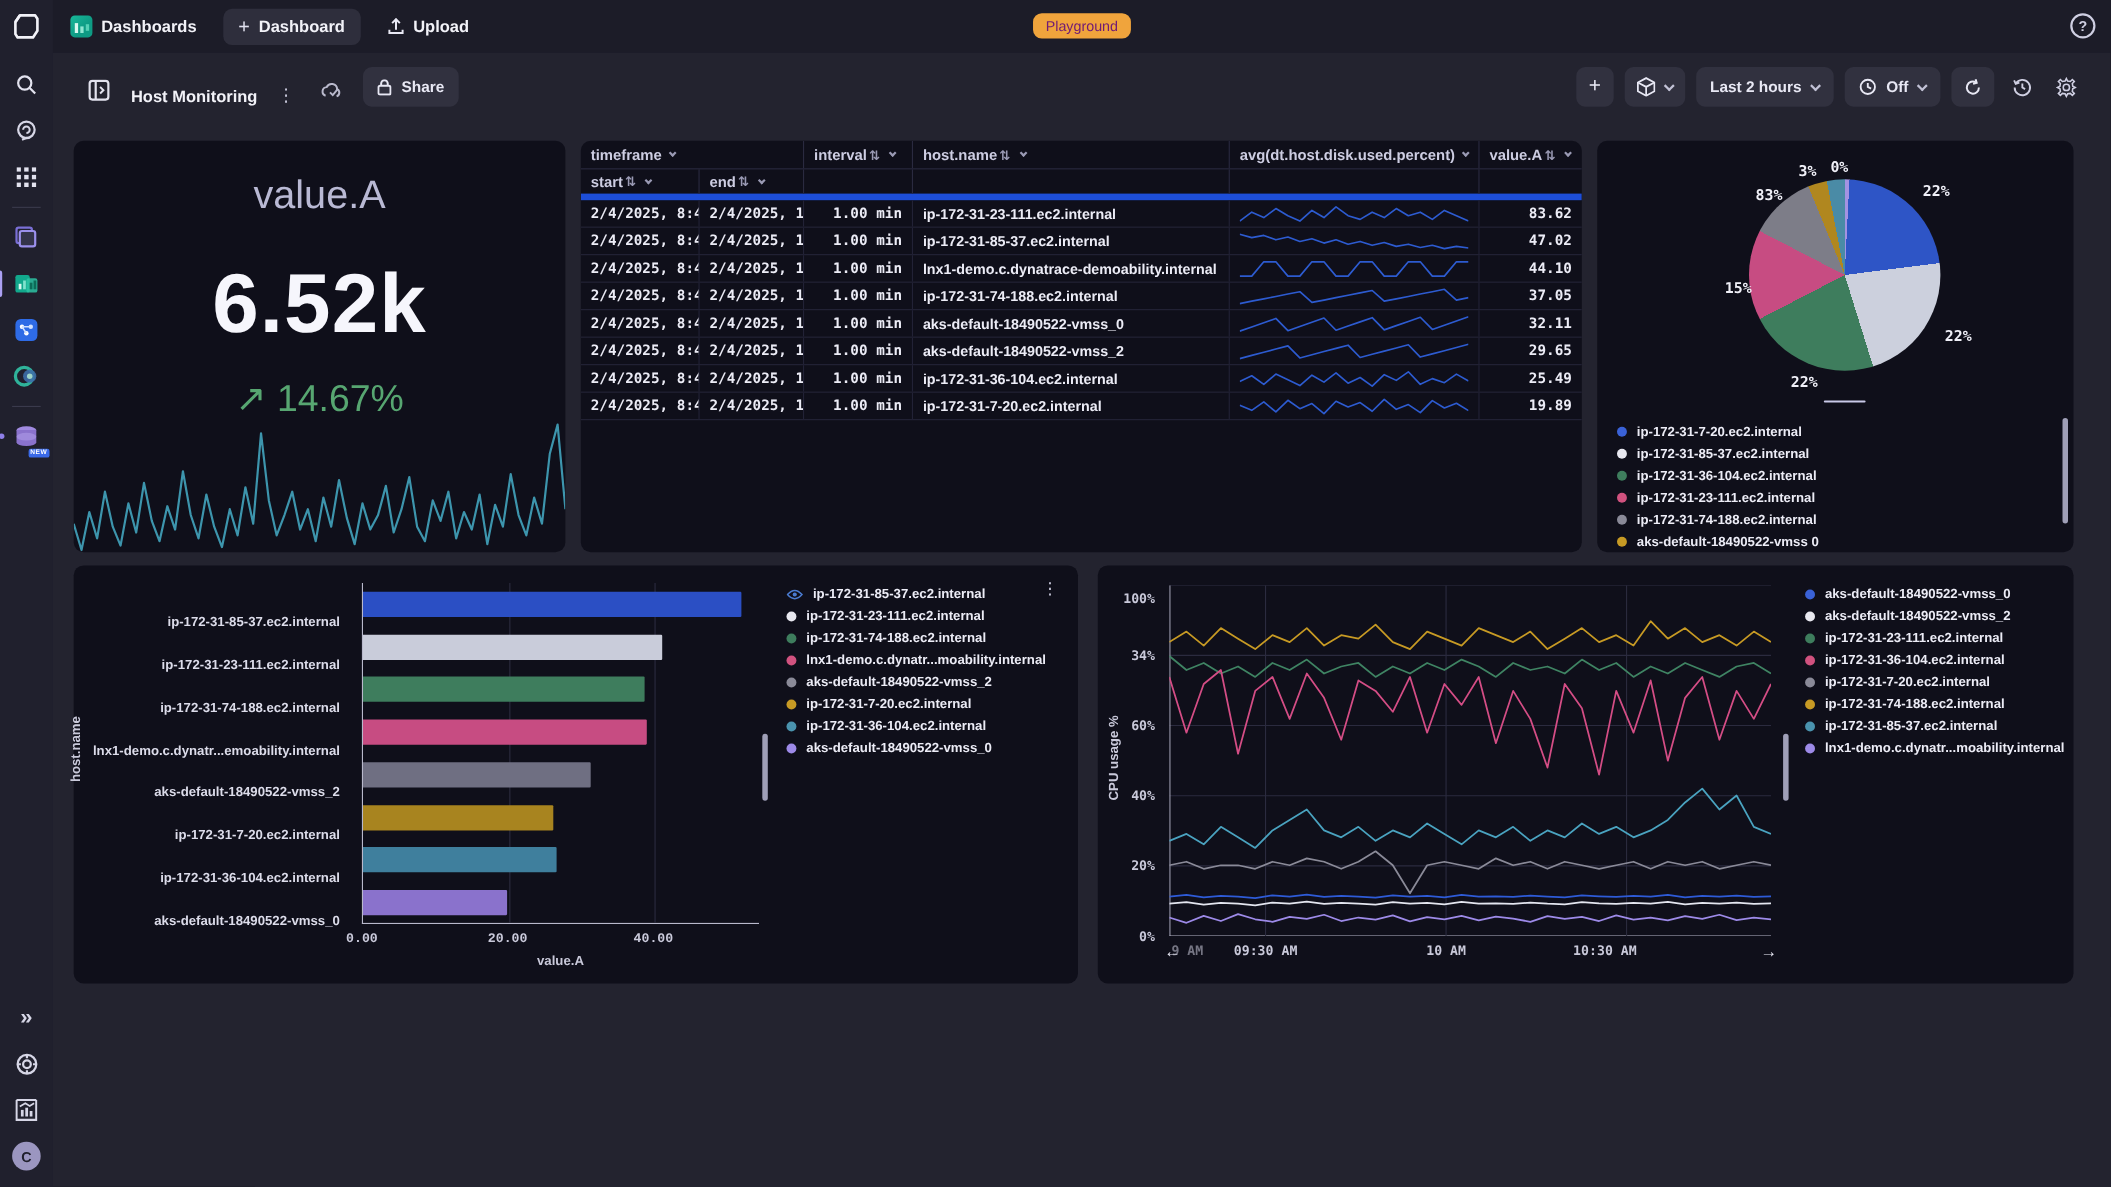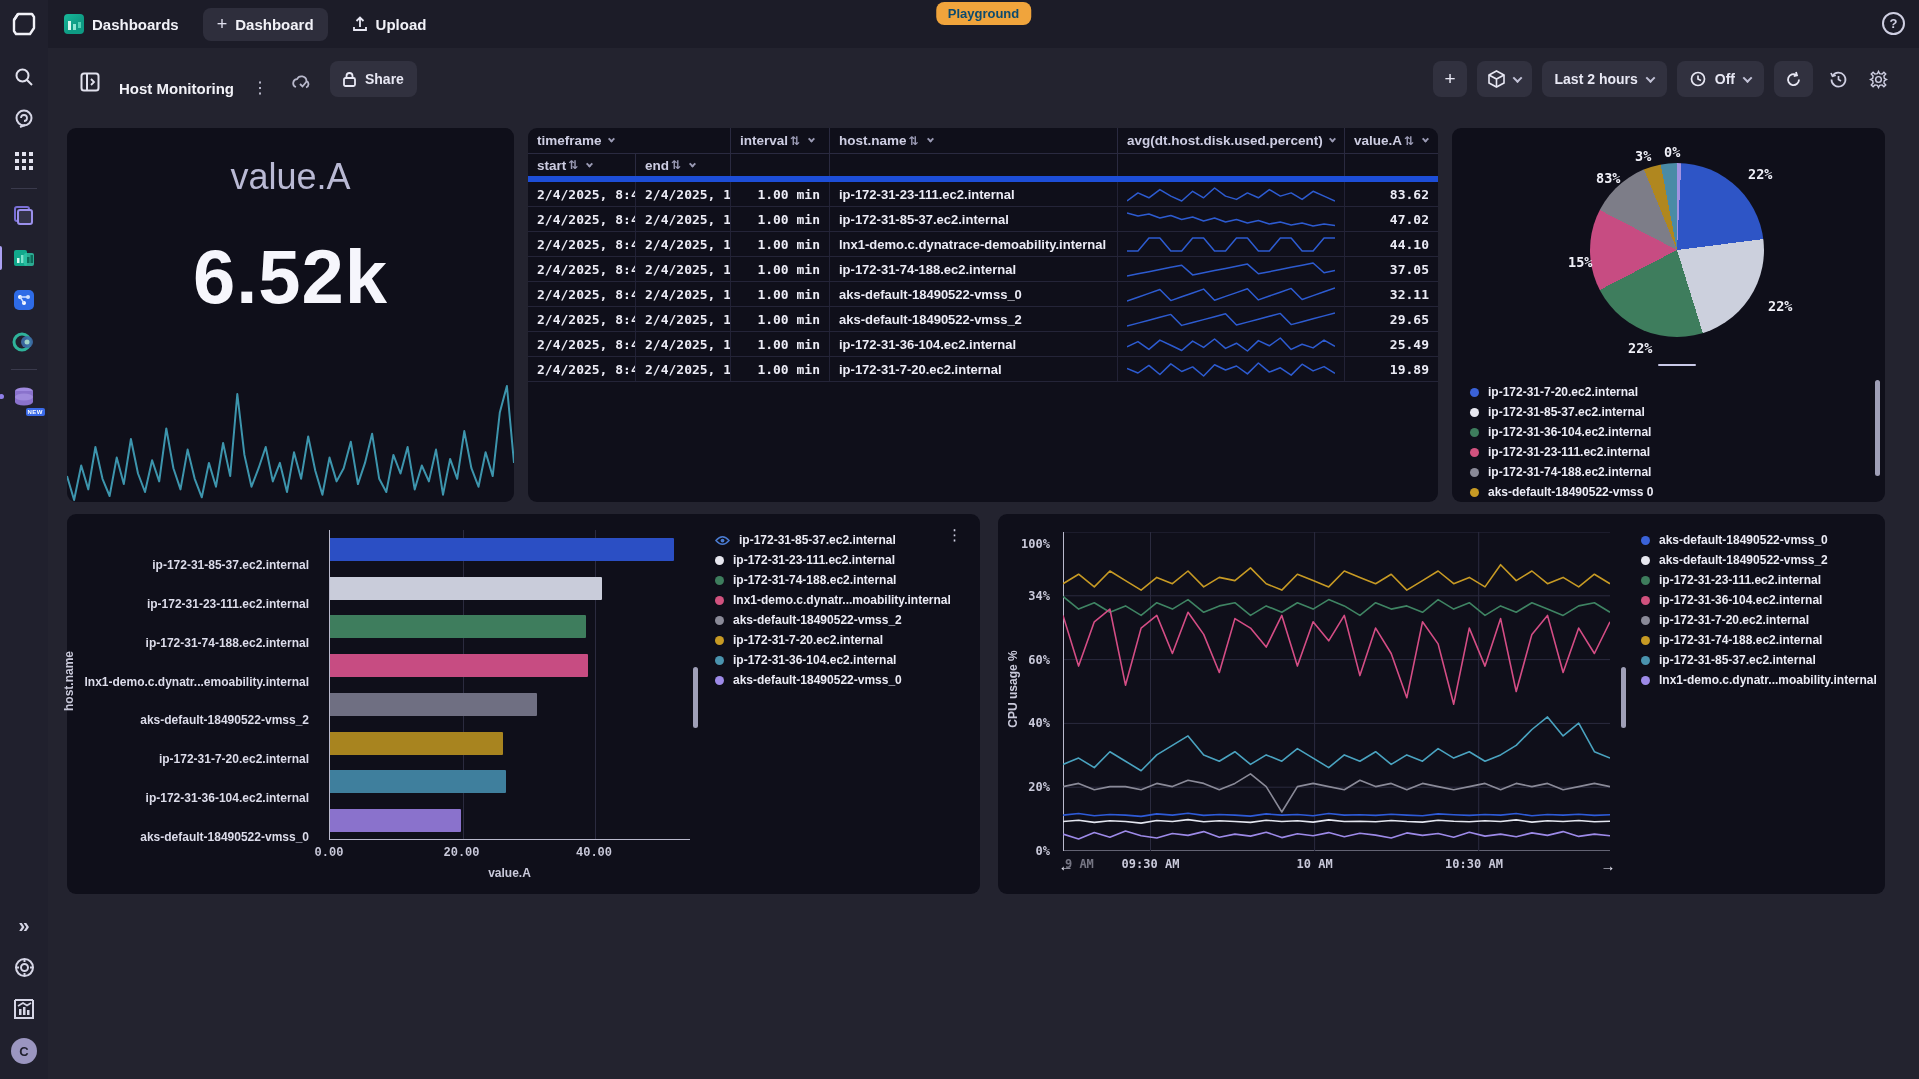--- a/index.html
+++ b/index.html
@@ -15,21 +15,21 @@
 
   
   .topbar{position:absolute;left:48px;top:0;right:0;height:48px;background:var(--bg-top);display:flex;align-items:center;gap:10px;padding-left:16px}
   .app-entry{display:flex;align-items:center;gap:8px;font-weight:bold;font-size:15px}
   .appicon{width:20px;height:20px;border-radius:4px;background:linear-gradient(135deg,#18b89a 0%,#0e9b84 60%);position:relative;overflow:hidden}
   .appicon:before{content:"";position:absolute;left:4px;bottom:4px;width:3px;height:9px;background:#d9f7ef}
   .appicon:after{content:"";position:absolute;left:9px;bottom:4px;width:3px;height:6px;background:#8fe6d2;box-shadow:5px -2px 0 #55d1b6}
   .tab-pill{display:flex;align-items:center;gap:8px;background:#2e2e3c;border-radius:8px;padding:8px 14px;font-weight:bold;font-size:15px;margin-left:14px}
   .plus-glyph{font-size:18px;font-weight:normal;color:#e0e0ee;line-height:10px}
   .upload-btn{display:flex;align-items:center;gap:8px;font-weight:bold;font-size:15px;margin-left:14px;color:var(--txt)}
-  .badge{position:absolute;left:50%;transform:translateX(-50%);top:2px;background:#f0a43c;color:#0c4a6e;font-weight:bold;font-size:13px;padding:4px 12px;border-radius:8px}
+  .badge{position:absolute;left:50%;transform:translateX(-50%);top:12px;background:#f0a43c;color:#701a75;font-weight:normal;font-size:13px;padding:4px 12px;border-radius:8px}
   .help-ic{position:absolute;right:14px;top:12px;width:23px;height:23px;border:2px solid #cfcfe2;border-radius:50%;display:flex;align-items:center;justify-content:center;font-size:13px;font-weight:bold;color:#cfcfe2}
 
   
   .sidebar{position:absolute;left:0;top:0;width:48px;height:1079px;background:var(--bg-side);display:flex;flex-direction:column;align-items:center;z-index:5}
   .side-item{width:36px;height:36px;display:flex;align-items:center;justify-content:center;position:relative;margin:3px 0;border-radius:8px}
   .side-div{width:26px;height:1px;background:#3a3a4c;margin:6px 0}
   .active-bar{position:absolute;left:-8px;top:6px;width:4px;height:24px;border-radius:3px;background:#aba0f2}
   .note-dot{position:absolute;left:-7px;top:15px;width:5px;height:5px;border-radius:50%;background:#8f7fe8}
   .new-tag{position:absolute;right:-3px;bottom:-1px;background:#3a6ae8;color:#fff;font-size:6px;font-weight:bold;padding:1px 2px;border-radius:2px;letter-spacing:.5px}
   .logo-box{width:48px;height:48px;display:flex;align-items:center;justify-content:center;margin-bottom:8px}
@@ -307,20 +307,21 @@
             <path d="M10 1.5 l1.2 2.4 2.6.4 1.9-1.9 1.9 1.9-1.9 1.9.4 2.6 2.4 1.2-2.4 1.2-.4 2.6 1.9 1.9-1.9 1.9-1.9-1.9-2.6.4-1.2 2.4-1.2-2.4-2.6-.4-1.9 1.9-1.9-1.9 1.9-1.9-.4-2.6-2.4-1.2 2.4-1.2.4-2.6-1.9-1.9 1.9-1.9 1.9 1.9 2.6-.4z" fill="none" stroke="#cfcfe2" stroke-width="1.5"></path>
             <circle cx="10" cy="10" r="3" fill="none" stroke="#cfcfe2" stroke-width="1.5"></circle>
           </svg>
       </span>
     </div>
   </div>
 
   <section class="tile tile-value">
     <div class="v-title">value.A</div>
     <div class="v-big">6.52k</div>
+    <div class="v-delta"><span>↗</span> <span>14.67%</span></div>
     <div class="v-spark" id="valueSpark"><svg viewBox="0 0 447 118" preserveAspectRatio="none">
           <polyline points="0.0,92.1 7.1,116.0 14.2,81.5 21.3,105.4 28.4,63.0 35.5,94.8 42.6,112.0 49.7,73.6 56.8,100.1 63.9,55.0 71.0,89.5 78.0,108.0 85.1,76.2 92.2,97.4 99.3,44.4 106.4,84.2 113.5,105.4 120.6,65.6 127.7,94.8 134.8,113.3 141.9,78.9 149.0,102.7 156.1,59.0 163.2,92.1 170.3,10.0 177.4,70.9 184.5,102.7 191.6,84.2 198.7,63.0 205.8,97.4 212.9,78.9 220.0,108.0 227.0,68.3 234.1,94.8 241.2,52.4 248.3,86.8 255.4,110.7 262.5,73.6 269.6,97.4 276.7,84.2 283.8,57.7 290.9,100.1 298.0,78.9 305.1,49.7 312.2,94.8 319.3,108.0 326.4,70.9 333.5,89.5 340.6,63.0 347.7,105.4 354.8,81.5 361.9,97.4 369.0,65.6 376.0,110.7 383.1,74.9 390.2,94.8 397.3,47.1 404.4,84.2 411.5,102.7 418.6,68.3 425.7,92.1 432.8,28.5 439.9,2.0 447.0,78.9" fill="none" stroke="#3d95ad" stroke-width="2" stroke-linejoin="round"></polyline>
         </svg></div>
   </section>
 
   <section class="tile tile-table">
     <div class="tbl">
       <div class="tbl-grid hdr1">
         <div class="th span2">
             <span>timeframe</span>
@@ -622,21 +623,21 @@
           <polyline points="0.0,254.6 15.6,251.4 31.3,257.8 46.9,254.6 62.5,254.6 78.1,257.8 93.8,251.4 109.4,254.6 125.0,248.3 140.7,251.4 156.3,257.8 171.9,251.4 187.5,241.9 203.2,254.6 218.8,280.0 234.4,254.6 250.1,251.4 265.7,254.6 281.3,257.8 296.9,248.3 312.6,254.6 328.2,251.4 343.8,257.8 359.5,251.4 375.1,254.6 390.7,257.8 406.3,254.6 422.0,251.4 437.6,257.8 453.2,251.4 468.9,254.6 484.5,251.4 500.1,257.8 515.7,254.6 531.4,251.4 547.0,254.6" fill="none" stroke="#8a8a98" stroke-width="1.6" stroke-linejoin="round"></polyline>
           <polyline points="0.0,51.7 15.6,42.2 31.3,54.9 46.9,39.0 62.5,48.6 78.1,58.1 93.8,45.4 109.4,51.7 125.0,39.0 140.7,54.9 156.3,45.4 171.9,48.6 187.5,35.9 203.2,51.7 218.8,58.1 234.4,42.2 250.1,48.6 265.7,54.9 281.3,39.0 296.9,45.4 312.6,51.7 328.2,42.2 343.8,58.1 359.5,48.6 375.1,39.0 390.7,51.7 406.3,45.4 422.0,54.9 437.6,32.7 453.2,48.6 468.9,39.0 484.5,51.7 500.1,45.4 515.7,54.9 531.4,42.2 547.0,51.7" fill="none" stroke="#c79a24" stroke-width="1.6" stroke-linejoin="round"></polyline>
           <polyline points="0.0,232.4 15.6,226.1 31.3,235.6 46.9,219.7 62.5,229.2 78.1,238.8 93.8,222.9 109.4,213.4 125.0,203.9 140.7,222.9 156.3,229.2 171.9,219.7 187.5,232.4 203.2,222.9 218.8,229.2 234.4,216.6 250.1,226.1 265.7,235.6 281.3,222.9 296.9,229.2 312.6,219.7 328.2,232.4 343.8,222.9 359.5,229.2 375.1,216.6 390.7,226.1 406.3,219.7 422.0,229.2 437.6,222.9 453.2,213.4 468.9,197.5 484.5,184.9 500.1,203.9 515.7,191.2 531.4,219.7 547.0,226.1" fill="none" stroke="#4aa3c0" stroke-width="1.6" stroke-linejoin="round"></polyline>
           <polyline points="0.0,302.1 15.6,306.9 31.3,300.6 46.9,305.3 62.5,299.0 78.1,303.7 93.8,306.0 109.4,301.5 125.0,303.4 140.7,299.6 156.3,305.3 171.9,302.1 187.5,304.1 203.2,300.2 218.8,305.6 234.4,301.8 250.1,303.7 265.7,300.6 281.3,304.7 296.9,301.2 312.6,303.1 328.2,306.0 343.8,300.9 359.5,303.4 375.1,301.5 390.7,305.3 406.3,300.2 422.0,304.1 437.6,302.1 453.2,304.7 468.9,300.9 484.5,303.4 500.1,299.6 515.7,304.4 531.4,302.1 547.0,303.7" fill="none" stroke="#9d8ae8" stroke-width="1.6" stroke-linejoin="round"></polyline>
         </svg>
       </div>
     <div class="cpu-xticks" id="cpuXTicks">
         <span class="cpu-xtick" style="left: 16.4px; opacity: 0.55;">9 AM</span>
         <span class="cpu-xtick" style="left: 87.5px;">09:30 AM</span>
         <span class="cpu-xtick" style="left: 251.6px;">10 AM</span>
-        <span class="cpu-xtick" style="left: 411px;">10:30 AM</span>
+        <span class="cpu-xtick" style="left: 396px;">10:30 AM</span>
       </div>
     <span class="nav-arrow" style="left:58px">←</span>
     <span class="nav-arrow" style="left:600px">→</span>
     <div class="legend cpu-legend" id="cpuLegend">
         <div class="lg-item">
           <span class="lg-dot" style="background:#3a62d8"></span>
           <span class="lg-txt">aks-default-18490522-vmss_0</span>
         </div>
         <div class="lg-item">
           <span class="lg-dot" style="background:#e8e8f0"></span>

